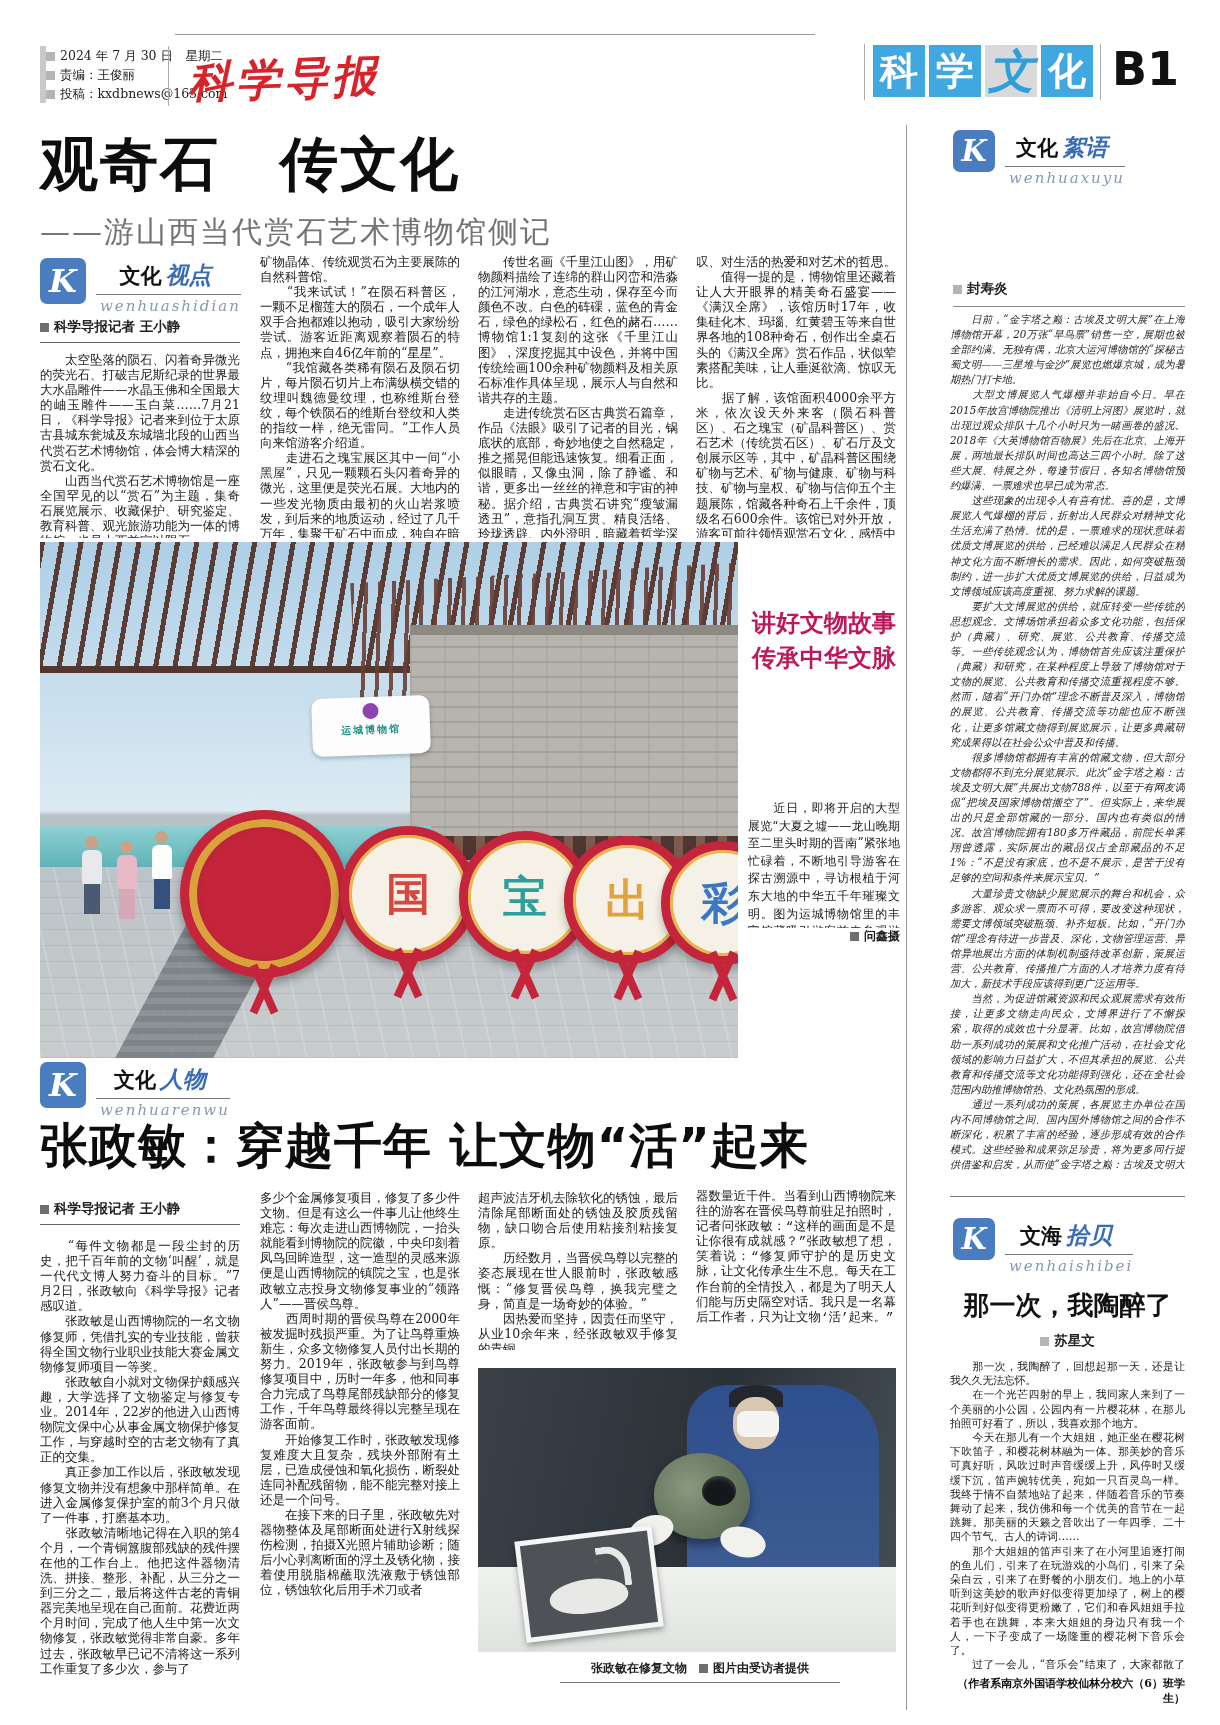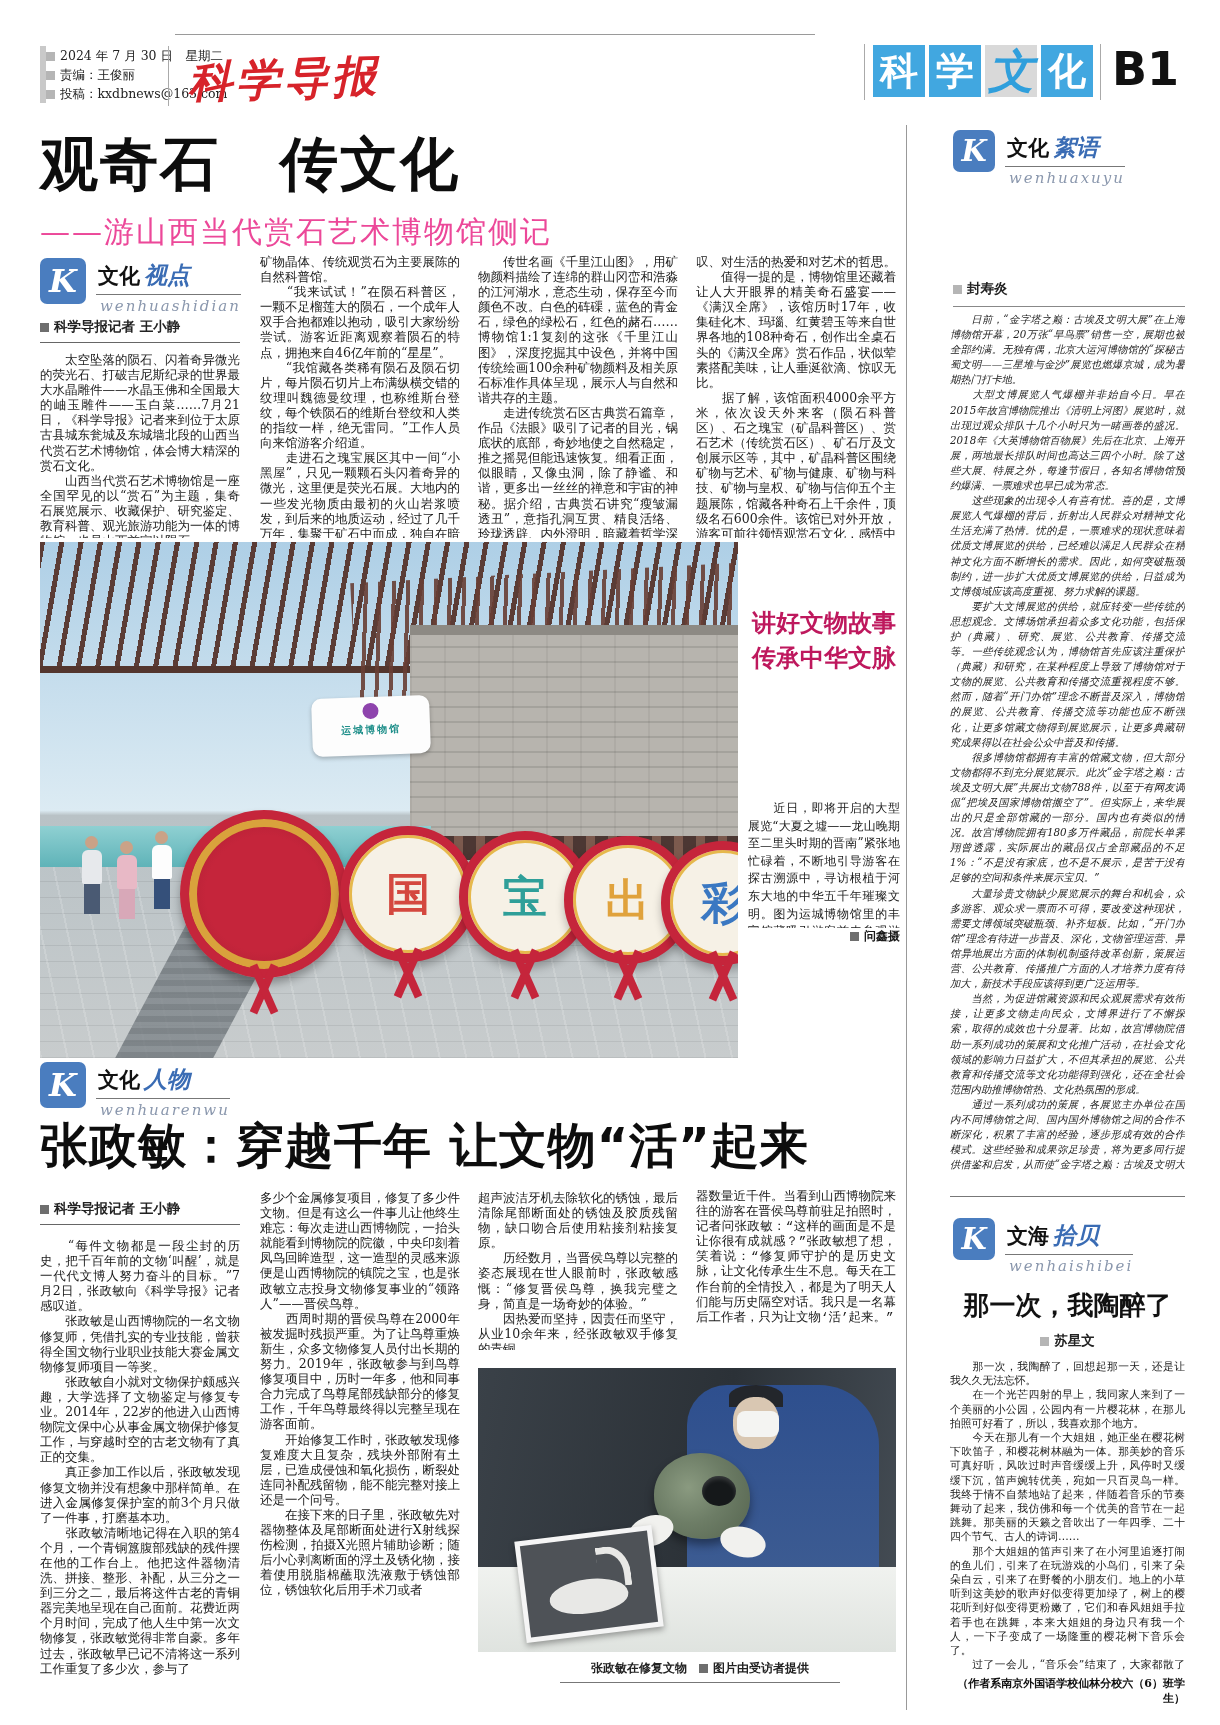--- a/index.html
+++ b/index.html
@@ -14,21 +14,21 @@
   .hdr-info .row{white-space:nowrap;}
   .sq{display:inline-block;width:9px;height:9px;background:#b5b5b5;margin-right:5px;vertical-align:middle;}
   .sq.dk{background:#6e6e6e;}
   .masthead{color:#d7232a;font-size:44px;font-weight:bold;font-style:italic;letter-spacing:4px;transform:rotate(-2deg);}
   .secblk{width:52px;height:52px;text-align:center;line-height:52px;color:#fff;font-size:38px;font-weight:bold;float:left;margin-right:4px;}
   .pageno{font-size:46px;font-weight:bold;color:#111;}
   
   .badge{display:flex;align-items:flex-start;}
   .badge .k{width:46px;height:46px;border-radius:7px;background:#4a7dbf;color:#fff;text-align:center;
             line-height:46px;font-size:32px;font-weight:bold;font-style:italic;flex:0 0 auto;}
-  .badge .bt{margin-left:10px;}
+  .badge .bt{margin-left:10px;text-align:center;}
   .badge .line1{border-bottom:1px solid #777;padding:2px 8px 3px 2px;white-space:nowrap;}
   .badge .cn{font-size:21px;font-weight:bold;color:#111;}
   .badge .script{font-size:23px;font-weight:bold;font-style:italic;color:#3a6cb4;margin-left:4px;}
   .badge .py{font-size:15px;font-style:italic;color:#8a97ad;letter-spacing:2px;padding:2px 0 0 4px;}
   
   .byline{font-size:13.5px;font-weight:bold;color:#222;}
   .byline.rule{border-bottom:1px solid #666;padding-bottom:6px;}
   
   .col p{margin:0;text-align:justify;}
   .a1{font-size:12.5px;line-height:15.1px;overflow:hidden;}
@@ -113,21 +113,21 @@
     <div class="secblk sans" style="background:#41a7e0;">学</div>
     <div class="secblk" style="background:#d9d9d9;color:#2f9fdc;font-style:italic;font-size:46px;">文</div>
     <div class="secblk sans" style="background:#41a7e0;">化</div>
   </div>
   <div class="vline" style="left:1100px;top:44px;height:56px;"></div>
   <div class="abs pageno sans" style="left:1112px;top:42px;">B1</div>
 
   <div class="vline" style="left:906px;top:125px;height:1585px;background:#999;"></div>
 
   <div class="abs sans" style="left:40px;top:126px;font-size:58px;font-weight:bold;letter-spacing:2px;color:#0d0d0d;">观奇石　传文化</div>
-  <div class="abs" style="left:40px;top:212px;font-size:30px;color:#ec4899;letter-spacing:2px;">——游山西当代赏石艺术博物馆侧记</div>
+  <div class="abs" style="left:40px;top:212px;font-size:30px;color:#737373;letter-spacing:2px;">——游山西当代赏石艺术博物馆侧记</div>
 
   <div class="abs badge" style="left:40px;top:258px;width:200px;">
     <div class="k">K</div>
     <div class="bt">
       <div class="line1"><span class="cn">文化</span><span class="script">视点</span></div>
       <div class="py">wenhuashidian</div>
     </div>
   </div>
   <div class="abs byline rule" style="left:40px;top:318px;width:200px;"><span class="sq dk"></span><span>科学导报记者 王小静</span></div>
 

